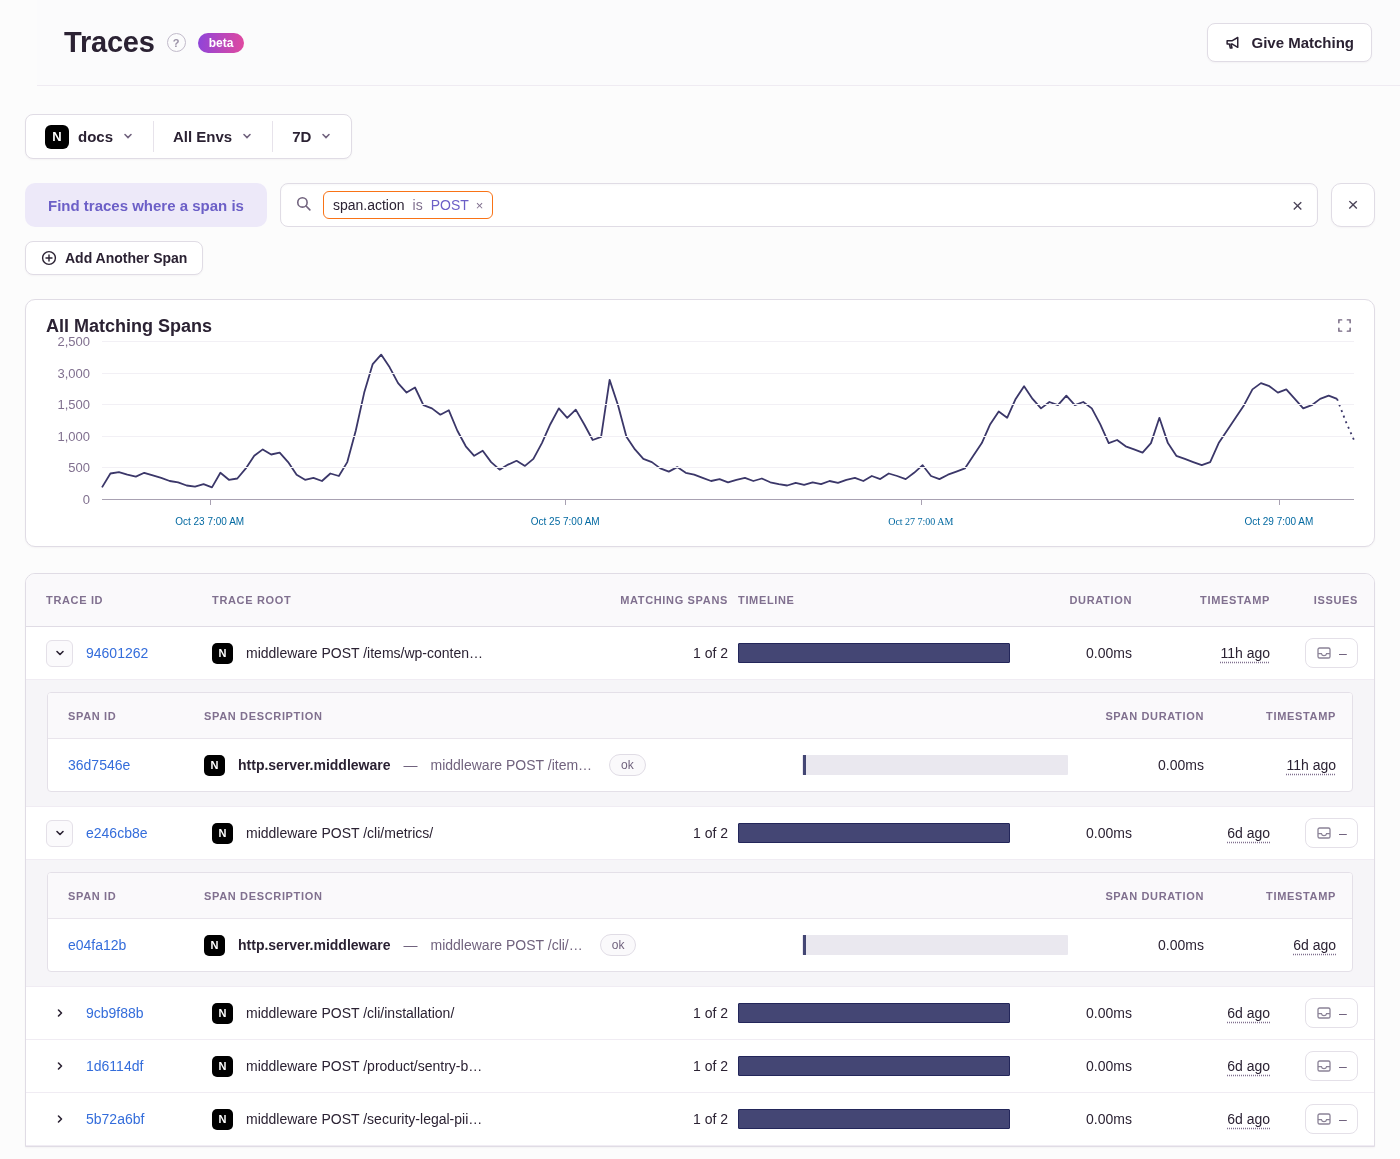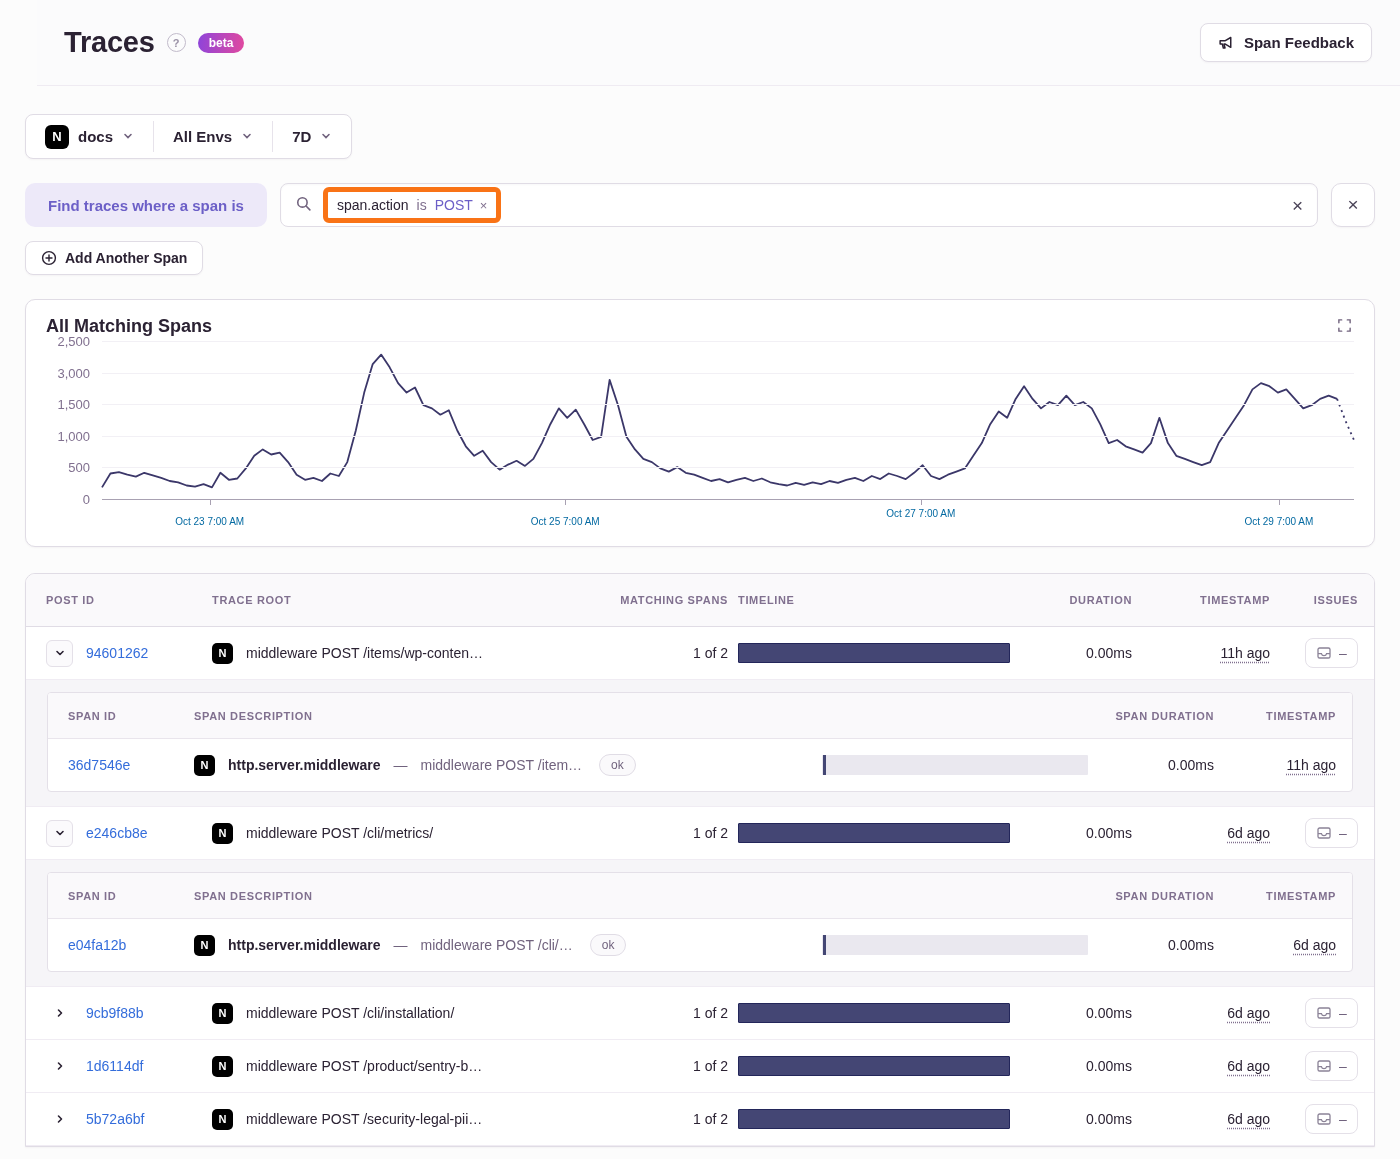--- a/index.html
+++ b/index.html
@@ -32,21 +32,21 @@
   .nlogo.lg { width:24px; height:24px; font-size:13px; }
   .nlogo.sm { width:21px; height:21px; font-size:11px; border-radius:5px; flex:none; }
   .chev { color:#71637E; }
   
   .search-row { margin-top:24px; display:flex; gap:13px; height:44px;border-radius:12px; }
   .cond-chip { background:#EDE9F9; color:#6C5FC7; font-weight:700; font-size:15px; border-radius:10px;
     display:flex; align-items:center; padding:0 23px; }
   .searchbar { flex:1; background:#fff; border:1px solid #E0DCE5; border-radius:8px; display:flex;
     align-items:center; padding:0 14px; gap:11px; box-shadow:inset 0 1px 2px rgba(43,34,51,.03); }
   .search-glyph { color:#71637E; flex:none; }
-  .token { display:inline-flex; align-items:center; gap:8px; border:5px solid #f97316; border-radius:6px;
+  .token { display:inline-flex; align-items:center; gap:8px; border:1px solid #f97316; border-radius:6px;
     padding:5px 9px; font-size:14px; background:#fff; }
   .t-key { color:#2B2233; }
   .t-op { color:#80708F; }
   .t-val { color:#6C5FC7; }
   .t-x { color:#80708F; font-size:13px; cursor:pointer; margin-left:-1px; }
   .clear-x { margin-left:auto; color:#4B4458; font-size:19px; cursor:pointer; line-height:1; }
   .sq-btn { width:44px; height:44px; border:1px solid #E0DCE5; border-radius:10px; background:#fff;
     color:#4B4458; font-size:19px; display:flex; align-items:center; justify-content:center; cursor:pointer;
     box-shadow:0 1px 2px rgba(43,34,51,.04); flex:none; }
   .addspan { margin-top:14px; font-size:14px; padding:8px 15px; gap:8px; }
@@ -85,21 +85,21 @@
   .root-cell, .desc-cell { display:flex; align-items:center; gap:13px; overflow:hidden; white-space:nowrap; }
   .tl-bar { height:20px; background:#444674; border:1.5px solid #23265A; border-radius:1px; }
   .ts { text-decoration:underline dotted #80708F; text-underline-offset:4px; }
   .issues-pill { justify-self:end; width:53px; height:30px; border:1px solid #E4E0E8; border-radius:8px;
     display:flex; align-items:center; justify-content:center; gap:7px; color:#8A8296; cursor:pointer; background:#fff; }
   .issues-dash { color:#71637E; font-size:14px; }
   
   .expanded { background:#F6F5F8; padding:12px 21px 14px; border-bottom:1px solid #F0ECF3; }
   .subtable { background:#fff; border:1px solid #E4E0E8; border-radius:4px; overflow:hidden; }
   .s-head, .s-row { display:grid; grid-template-columns:116px minmax(0,1fr) 266px 116px 112px;
-    column-gap:10px; align-items:center; padding:0 16px 0 20px; }
+    column-gap:20px; align-items:center; padding:0 16px 0 20px; }
   .s-head { height:46px; background:#FAF9FB; border-bottom:1px solid #E9E5EC; }
   .s-row { height:52px; }
   .op-name { font-weight:700; }
   .desc-dim { color:#71637E; }
   .ok-badge { font-size:12px; color:#71637E; border:1px solid #E0DCE5; background:#FAF9FB;
     border-radius:20px; padding:3px 11px; margin-left:4px; flex:none; }
   .minibar { position:relative; height:20px; background:#EAE8EF; border-radius:1px; }
   .minitick { position:absolute; left:1px; top:0; bottom:0; width:3px; background:#444674; }
 </style>
 </head>
@@ -110,21 +110,21 @@
     <span class="page-title">Traces</span>
     <span class="help-circle">?</span>
     <span class="beta-badge">beta</span>
   </div>
   <button class="btn">
     <span style="display:flex">
       <svg width="17" height="17" viewBox="0 0 16 16" fill="none" stroke="#2B2233" stroke-width="1.4" stroke-linejoin="round">
           <path d="M2 6.3v3.2h2.1l.9 3.7h1.6l-.9-3.7h1.2l5.1 3V3.3l-5.1 3H2z"></path>
         </svg>
     </span>
-    <span>Span Feedback</span>
+    <span>Give Matching</span>
   </button>
 </header>
 
 <div class="main">
   <div class="filterbar">
     <div class="fseg">
       <span class="nlogo lg">N</span>
       <span>docs</span>
       <span class="chev"><svg width="12" height="12" viewBox="0 0 12 12" fill="none" stroke="currentColor" stroke-width="1.6" stroke-linecap="round">
             <path d="M3 4.5 6 7.5 9 4.5"></path>
@@ -207,28 +207,28 @@
           <div class="gridline" style="bottom: 158px;"></div>
           <div class="xtick" style="left: 8.6%;"></div>
           <div class="xtick" style="left: 37%;"></div>
           <div class="xtick" style="left: 65.4%;"></div>
           <div class="xtick" style="left: 94%;"></div>
         </div>
     </div>
     <div class="x-axis">
         <span class="x-label" style="left: 8.6%; top: 8px;">Oct 23 7:00 AM</span>
         <span class="x-label" style="left: 37%; top: 8px;">Oct 25 7:00 AM</span>
-        <span class="x-label" style="left: 65.4%; top: 0;">Oct 27 7:00 AM</span>
+        <span class="x-label" style="left: 65.4%; top: 8px; font-family: Liberation Serif, serif;">Oct 27 7:00 AM</span>
         <span class="x-label" style="left: 94%; top: 8px;">Oct 29 7:00 AM</span>
       </div>
   </section>
 
   <section class="panel table-panel">
       <div class="t-head">
-        <span class="th" style="grid-column: 1 / 3;">POST ID</span>
+        <span class="th" style="grid-column: 1 / 3;">TRACE ID</span>
         <span class="th">TRACE ROOT</span>
         <span class="th right">MATCHING SPANS</span>
         <span class="th">TIMELINE</span>
         <span class="th right">DURATION</span>
         <span class="th right">TIMESTAMP</span>
         <span class="th right">ISSUES</span>
       </div>
       <div class="t-row">
         <button class="exp-btn">
           <svg width="12" height="12" viewBox="0 0 12 12" fill="none" stroke="currentColor" stroke-width="1.6" stroke-linecap="round" stroke-linejoin="round">

